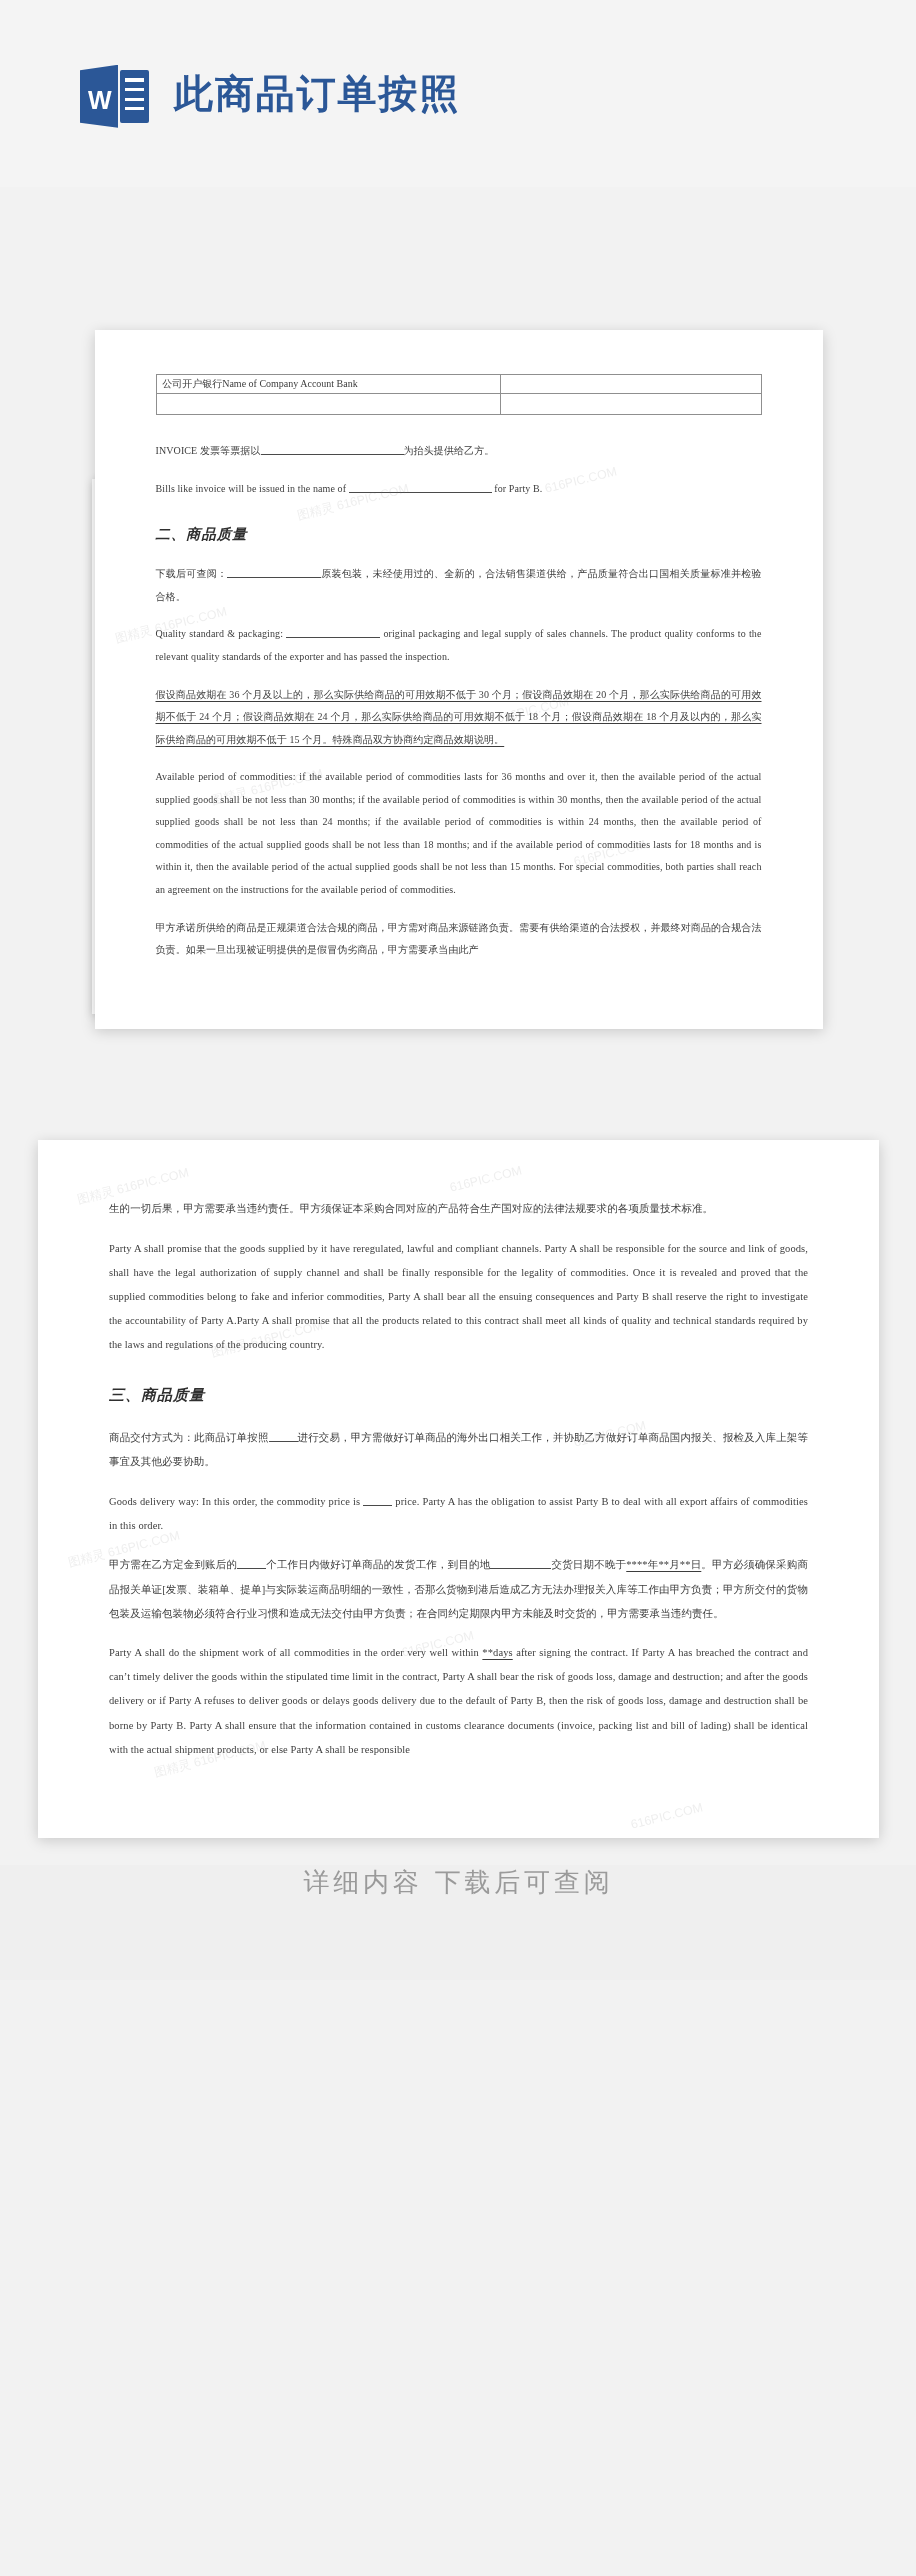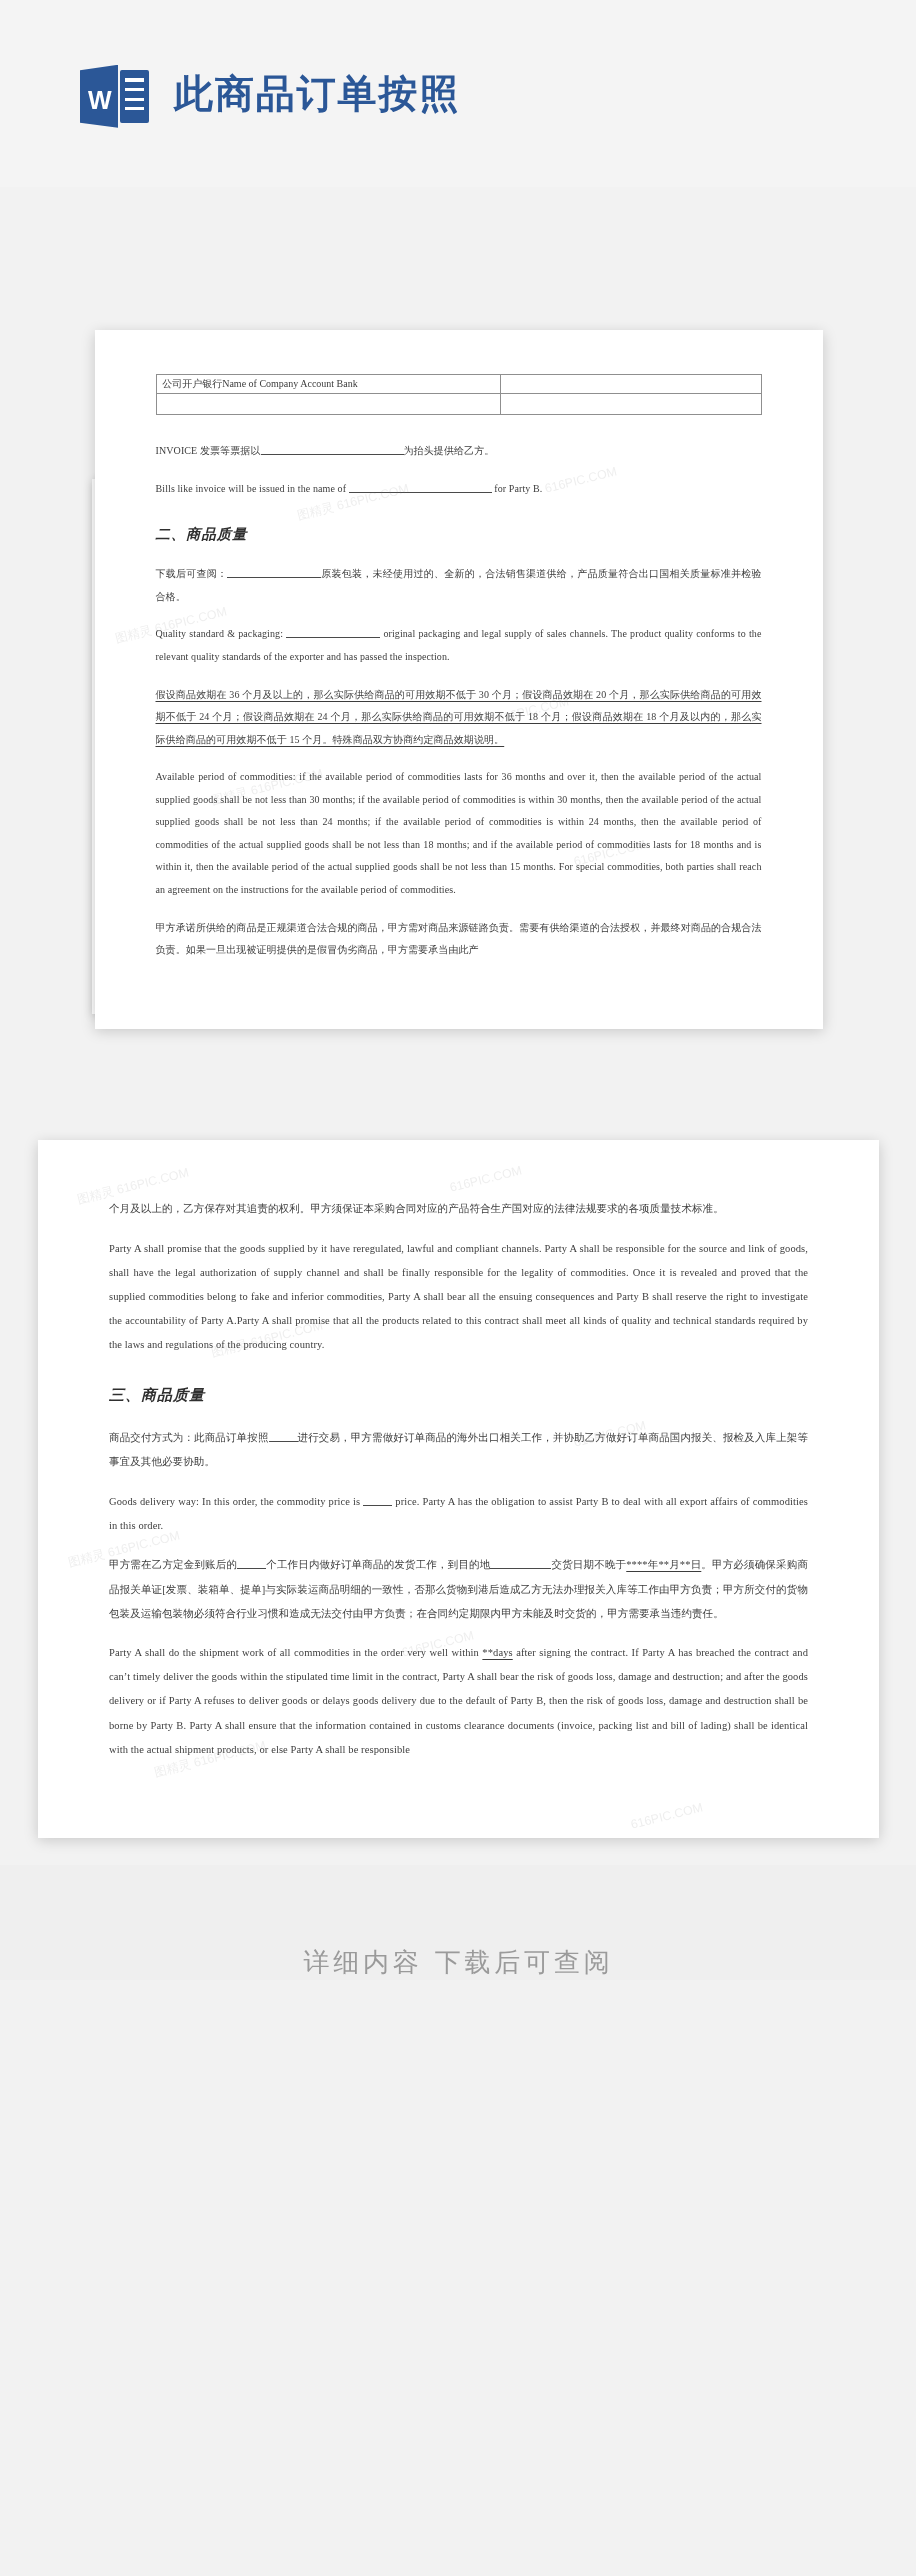--- a/index.html
+++ b/index.html
@@ -153,21 +153,21 @@
     white-space:nowrap;
     pointer-events:none;
     transform:rotate(-14deg);
     user-select:none;
   }
 
   
   .page-footer{
     height:115px;
     display:flex;
-    align-items:flex-end;
+    align-items:flex-start;
     justify-content:center;
     background:#efefef;
   }
   .footer-text{
     font-size:26px;
     color:#9a9a9a;
     letter-spacing:3.8px;
     font-family:"DejaVu Sans", "Liberation Sans", sans-serif;
   }
 </style>
@@ -246,21 +246,21 @@
 
     <div class="wm" style="left:38px; top:38px;">图精灵 616PIC.COM</div>
     <div class="wm" style="left:411px; top:32px;">616PIC.COM</div>
     <div class="wm" style="left:172px; top:191px;">图精灵 616PIC.COM</div>
     <div class="wm" style="left:535px; top:287px;">616PIC.COM</div>
     <div class="wm" style="left:29px; top:401px;">图精灵 616PIC.COM</div>
     <div class="wm" style="left:363px; top:497px;">616PIC.COM</div>
     <div class="wm" style="left:115px; top:611px;">图精灵 616PIC.COM</div>
     <div class="wm" style="left:592px; top:669px;">616PIC.COM</div>
 
-    <p class="p">个月及以上的，乙方保存对其追责的权利。甲方须保证本采购合同对应的产品符合生产国对应的法律法规要求的各项质量技术标准。</p>
+    <p class="p">生的一切后果，甲方需要承当违约责任。甲方须保证本采购合同对应的产品符合生产国对应的法律法规要求的各项质量技术标准。</p>
 
     <p class="p en">Party A shall promise that the goods supplied by it have reregulated, lawful and compliant channels. Party A shall be responsible for the source and link of goods, shall have the legal authorization of supply channel and shall be finally responsible for the legality of commodities. Once it is revealed and proved that the supplied commodities belong to fake and inferior commodities, Party A shall bear all the ensuing consequences and Party B shall reserve the right to investigate the accountability of Party A.Party A shall promise that all the products related to this contract shall meet all kinds of quality and technical standards required by the laws and regulations of the producing country.</p>
 
     <h2 class="sec-head">三、商品质量</h2>
 
     <p class="p">
       <span>商品交付方式为：此商品订单按照</span><span class="blank sm"></span><span>进行交易，甲方需做好订单商品的海外出口相关工作，并协助乙方做好订单商品国内报关、报检及入库上架等事宜及其他必要协助。</span>
     </p>
 
     <p class="p en">

